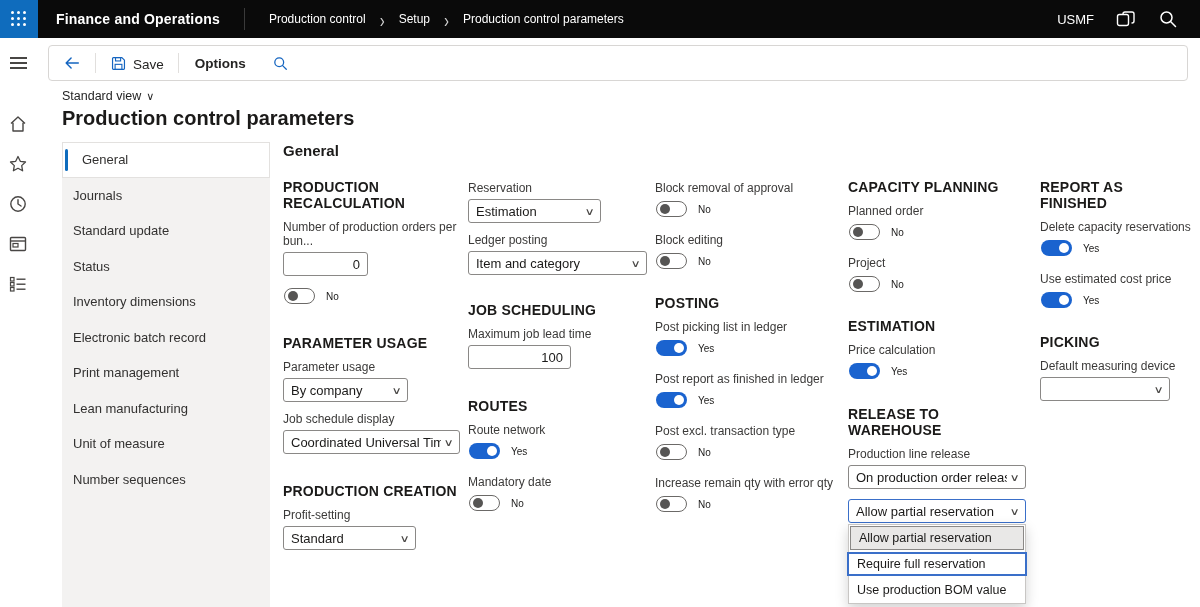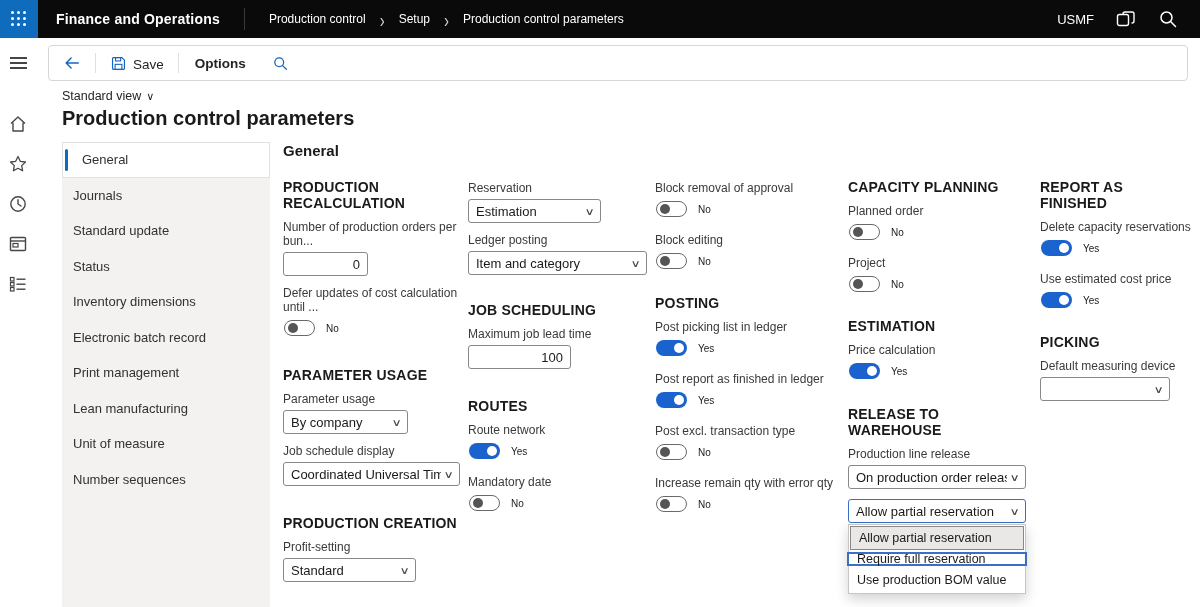--- a/index.html
+++ b/index.html
@@ -71,21 +71,21 @@
   .toggle-text { font-size:10px; color:#1b1a19; }
 
   
   .combo-wrap { position:relative; }
   .ctl.focused { border:1.5px solid #3a6fc9; border-radius:3px; }
   .cb-text { text-decoration:underline; text-decoration-color:#555; text-underline-offset:3px; }
   .sp { text-decoration-line:underline; text-decoration-style:wavy; text-decoration-color:#d13438; }
   .flyout { position:absolute; left:0; top:25px; width:178px; background:#fff; border:1px solid #c8c6c4; box-shadow:0 5px 12px rgba(0,0,0,.18); z-index:50; padding-bottom:1px; }
   .opt { height:24px; display:flex; align-items:center; padding-left:8px; font-size:12.5px; color:#1b1a19; cursor:pointer; background:#fff; }
   .opt.selected { background:#e9e8e7; border:1px solid #8a8886; margin:1px 1px 2px 1px; }
-  .opt.focused { border:2px solid #3a6fc9; margin:0 -2px 2px -2px; height:14px; }
+  .opt.focused { border:2px solid #3a6fc9; margin:0 -2px 2px -2px; height:24px; }
 
   svg { display:block; }
 </style>
 </head>
 <body>
 
 <div class="topbar">
   <div class="waffle">
     <div class="waffle-grid">
         <i></i>
@@ -217,21 +217,20 @@
   <div class="section-title">General</div>
   <div class="cols">
 
     <div class="fcol c1">
       <div class="grp-title">PRODUCTION RECALCULATION</div>
       <div class="fld-label">Number of production orders per bun...</div>
       <div class="ctl num" style="width:85px">
           <span class="val" style="flex:none">0</span>
         </div>
       <div class="gap-s"></div>
-      <div class="fld-label">Defer updates of cost calculation until ...</div>
       <div class="toggle-row">
         <div class="toggle off"></div>
         <span class="toggle-text">No</span>
       </div>
       <div class="gap-g"></div>
       <div class="grp-title">PARAMETER USAGE</div>
       <div class="fld-label">Parameter usage</div>
       <div class="ctl" style="width:125px">
           <span class="val">By company</span>
           <span class="chev">∨</span>

